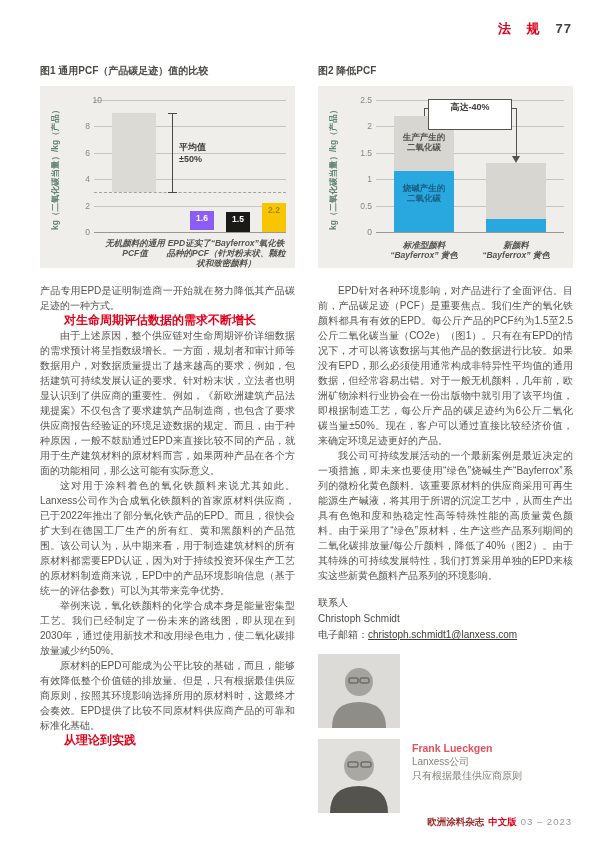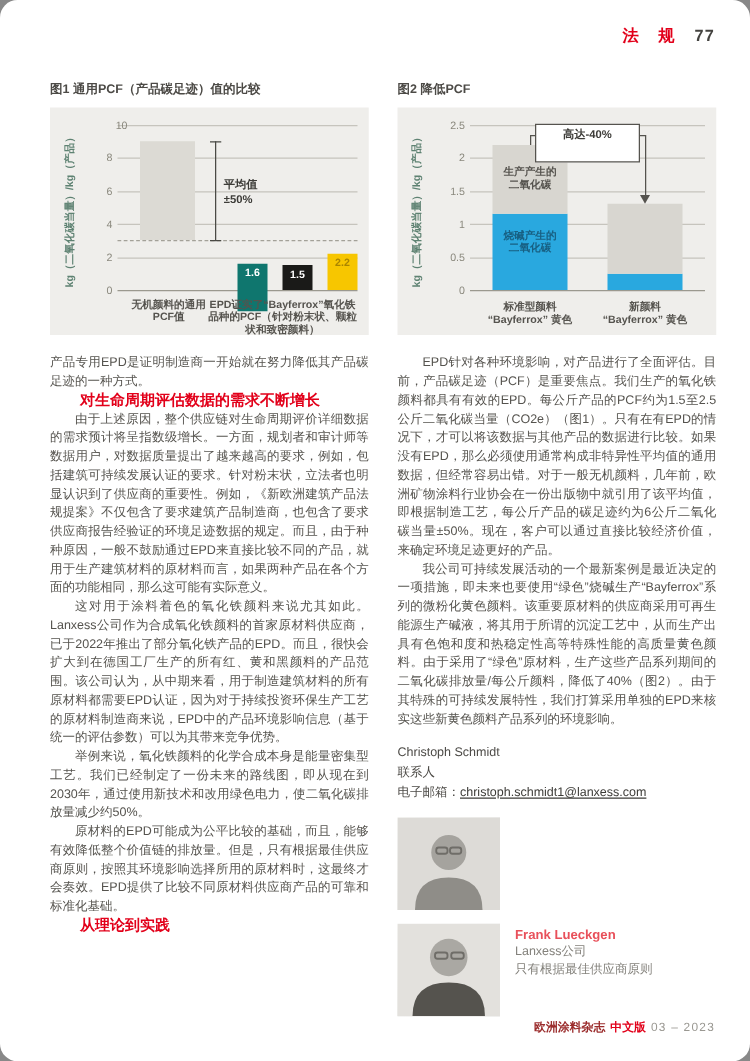--- a/index.html
+++ b/index.html
@@ -1,34 +1,34 @@
 <!DOCTYPE html>
 <html><head>
 <meta charset="utf-8">
 <style>
   html,body{margin:0;padding:0;background:#888;}
   .page{position:relative;width:600px;height:849px;background:#ffffff;overflow:hidden;
-        font-family:"Liberation Sans","DejaVu Sans",sans-serif;color:#55534e;border-radius:14px;}
+        font-family:"Liberation Sans","DejaVu Sans",sans-serif;color:#55534e;}
   
   .hdr{position:absolute;top:20px;right:28px;font-size:13px;font-weight:bold;}
   .hdr .sec{color:#e2001a;letter-spacing:6px;margin-right:10px;}
   .hdr .pg{color:#444340;letter-spacing:1px;}
   
   .figtitle{position:absolute;top:64px;font-size:10px;font-weight:bold;color:#4c4a46;}
   
   .panel{position:absolute;top:86px;width:255px;height:182px;background:#efeeeb;}
   .panel *{position:absolute;box-sizing:border-box;}
   .gridline{height:0;border-top:1px solid #c6c4bd;}
   .gridline.zero{border-top:1px solid #9b998f;}
   .gridline.dashed{border-top:1px dashed #a3a198;}
   .ytick{font-size:8.5px;color:#8a887d;text-align:right;width:22px;}
   .ylabel{font-size:8.5px;color:#5e8272;font-weight:bold;transform:rotate(-90deg);transform-origin:left top;white-space:nowrap;}
   .bar{}
   .barval{position:absolute;top:2px;left:0;right:0;text-align:center;font-size:8.5px;font-weight:bold;}
-  .xlab{font-size:8.5px;line-height:10px;font-weight:bold;color:#55534e;text-align:center;white-space:pre-line;}
+  .xlab{font-size:8.5px;line-height:10px;font-weight:bold;color:#55534e;text-align:center;white-space:pre-line;font-style:italic;}
   .annbox{background:#ffffff;border:1px solid #55534e;font-size:9px;font-weight:bold;color:#3d3c38;
           text-align:center;line-height:15px;}
   .connector{background:#55534e;}
   .seglab{font-size:8.5px;line-height:10px;font-weight:bold;text-align:center;white-space:pre-line;}
   .errlabel{font-size:9px;font-weight:bold;color:#3d3c38;white-space:pre-line;line-height:12px;}
   
   .col{position:absolute;top:283px;width:255px;font-size:10px;line-height:15px;text-align:justify;color:#55534e;}
   .col p{margin:0;text-indent:2em;}
   .col p.noindent{text-indent:0;}
   .redhead{color:#e2001a;font-weight:bold;font-size:12px;margin:16px 0 10px 0;text-indent:0;line-height:15px;}
@@ -74,21 +74,21 @@
       <div class="gridline" style="left: 54px; top: 14px; width: 192px;"></div>
       <div class="ytick" style="left: 40px; top: 9px;">10</div>
       <div class="ylabel" style="left: 10px; top: 144px;">kg（二氧化碳当量）/kg（产品）</div>
       <div style="left: 72px; top: 27.2px; width: 44px; height: 79.2px; background: rgb(220, 218, 212);"></div>
       <div class="gridline dashed" style="left: 54px; top: 106.4px; width: 192px;"></div>
       <div style="left: 132px; top: 27.2px; width: 1px; height: 79.2px; background: rgb(74, 74, 69);"></div>
       <div style="left: 128px; top: 27.2px; width: 9px; height: 1px; background: rgb(74, 74, 69);"></div>
       <div style="left: 128px; top: 106.4px; width: 9px; height: 1px; background: rgb(74, 74, 69);"></div>
       <div class="errlabel" style="left: 139px; top: 54.8px; white-space: pre-line;">平均值
 ±50%</div>
-      <div class="bar" style="left: 150px; top: 124.88px; width: 24px; height: 38px; background: #0f766e;">
+      <div class="bar" style="left: 150px; top: 124.88px; width: 24px; height: 19px; background: #8b5cf6;">
         <div class="barval" style="color: rgb(255, 255, 255);">1.6</div>
       </div>
       <div class="bar" style="left: 186px; top: 126.2px; width: 24px; height: 19.8px; background: rgb(26, 26, 24);">
         <div class="barval" style="color: rgb(255, 255, 255);">1.5</div>
       </div>
       <div class="bar" style="left: 222px; top: 116.96px; width: 24px; height: 29.04px; background: rgb(247, 198, 0);">
         <div class="barval" style="color: rgb(169, 133, 0);">2.2</div>
       </div>
       <div class="xlab" style="left: 40px; top: 152px; width: 110px;">无机颜料的通用
 PCF值</div>
@@ -137,22 +137,22 @@
     <p>举例来说，氧化铁颜料的化学合成本身是能量密集型工艺。我们已经制定了一份未来的路线图，即从现在到2030年，通过使用新技术和改用绿色电力，使二氧化碳排放量减少约50%。</p>
     <p>原材料的EPD可能成为公平比较的基础，而且，能够有效降低整个价值链的排放量。但是，只有根据最佳供应商原则，按照其环境影响选择所用的原材料时，这最终才会奏效。EPD提供了比较不同原材料供应商产品的可靠和标准化基础。</p>
     <p class="redhead">从理论到实践</p>
   </div>
 
   <div class="col" style="left:318px;">
     <p>EPD针对各种环境影响，对产品进行了全面评估。目前，产品碳足迹（PCF）是重要焦点。我们生产的氧化铁颜料都具有有效的EPD。每公斤产品的PCF约为1.5至2.5公斤二氧化碳当量（CO2e）（图1）。只有在有EPD的情况下，才可以将该数据与其他产品的数据进行比较。如果没有EPD，那么必须使用通常构成非特异性平均值的通用数据，但经常容易出错。对于一般无机颜料，几年前，欧洲矿物涂料行业协会在一份出版物中就引用了该平均值，即根据制造工艺，每公斤产品的碳足迹约为6公斤二氧化碳当量±50%。现在，客户可以通过直接比较经济价值，来确定环境足迹更好的产品。</p>
     <p>我公司可持续发展活动的一个最新案例是最近决定的一项措施，即未来也要使用“绿色”烧碱生产“Bayferrox”系列的微粉化黄色颜料。该重要原材料的供应商采用可再生能源生产碱液，将其用于所谓的沉淀工艺中，从而生产出具有色饱和度和热稳定性高等特殊性能的高质量黄色颜料。由于采用了“绿色”原材料，生产这些产品系列期间的二氧化碳排放量/每公斤颜料，降低了40%（图2）。由于其特殊的可持续发展特性，我们打算采用单独的EPD来核实这些新黄色颜料产品系列的环境影响。</p>
 
     <div class="contact">
+      <div>联系人</div>
       <div>Christoph Schmidt</div>
-      <div>联系人</div>
       <div class="email">
         <span>电子邮箱：</span><a href="#">christoph.schmidt1@lanxess.com</a>
       </div>
     </div>
 
     <div class="card">
       <div class="photo">
         <svg width="82" height="74" viewBox="0 0 82 74">
           <rect width="82" height="74" fill="#dddbd7"></rect>
           <circle cx="41" cy="28" r="14" fill="#a5a39e"></circle>

